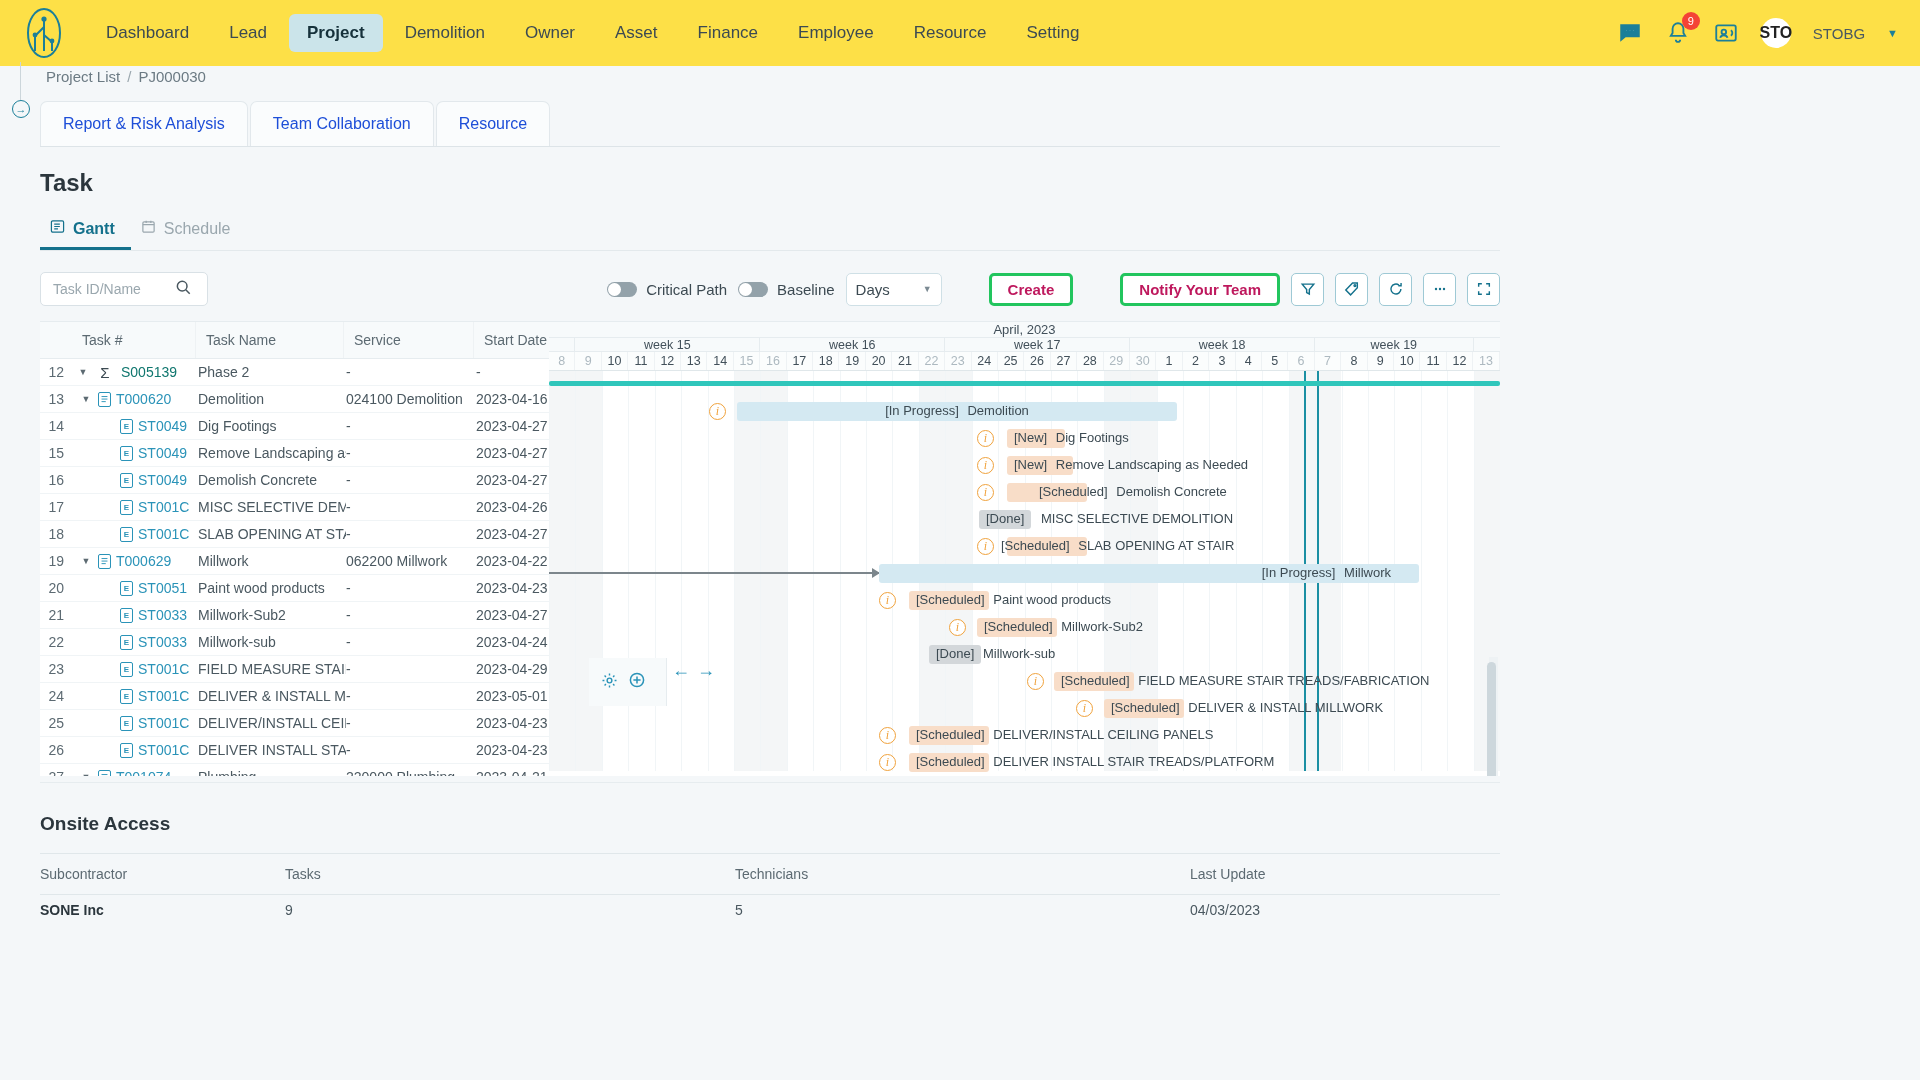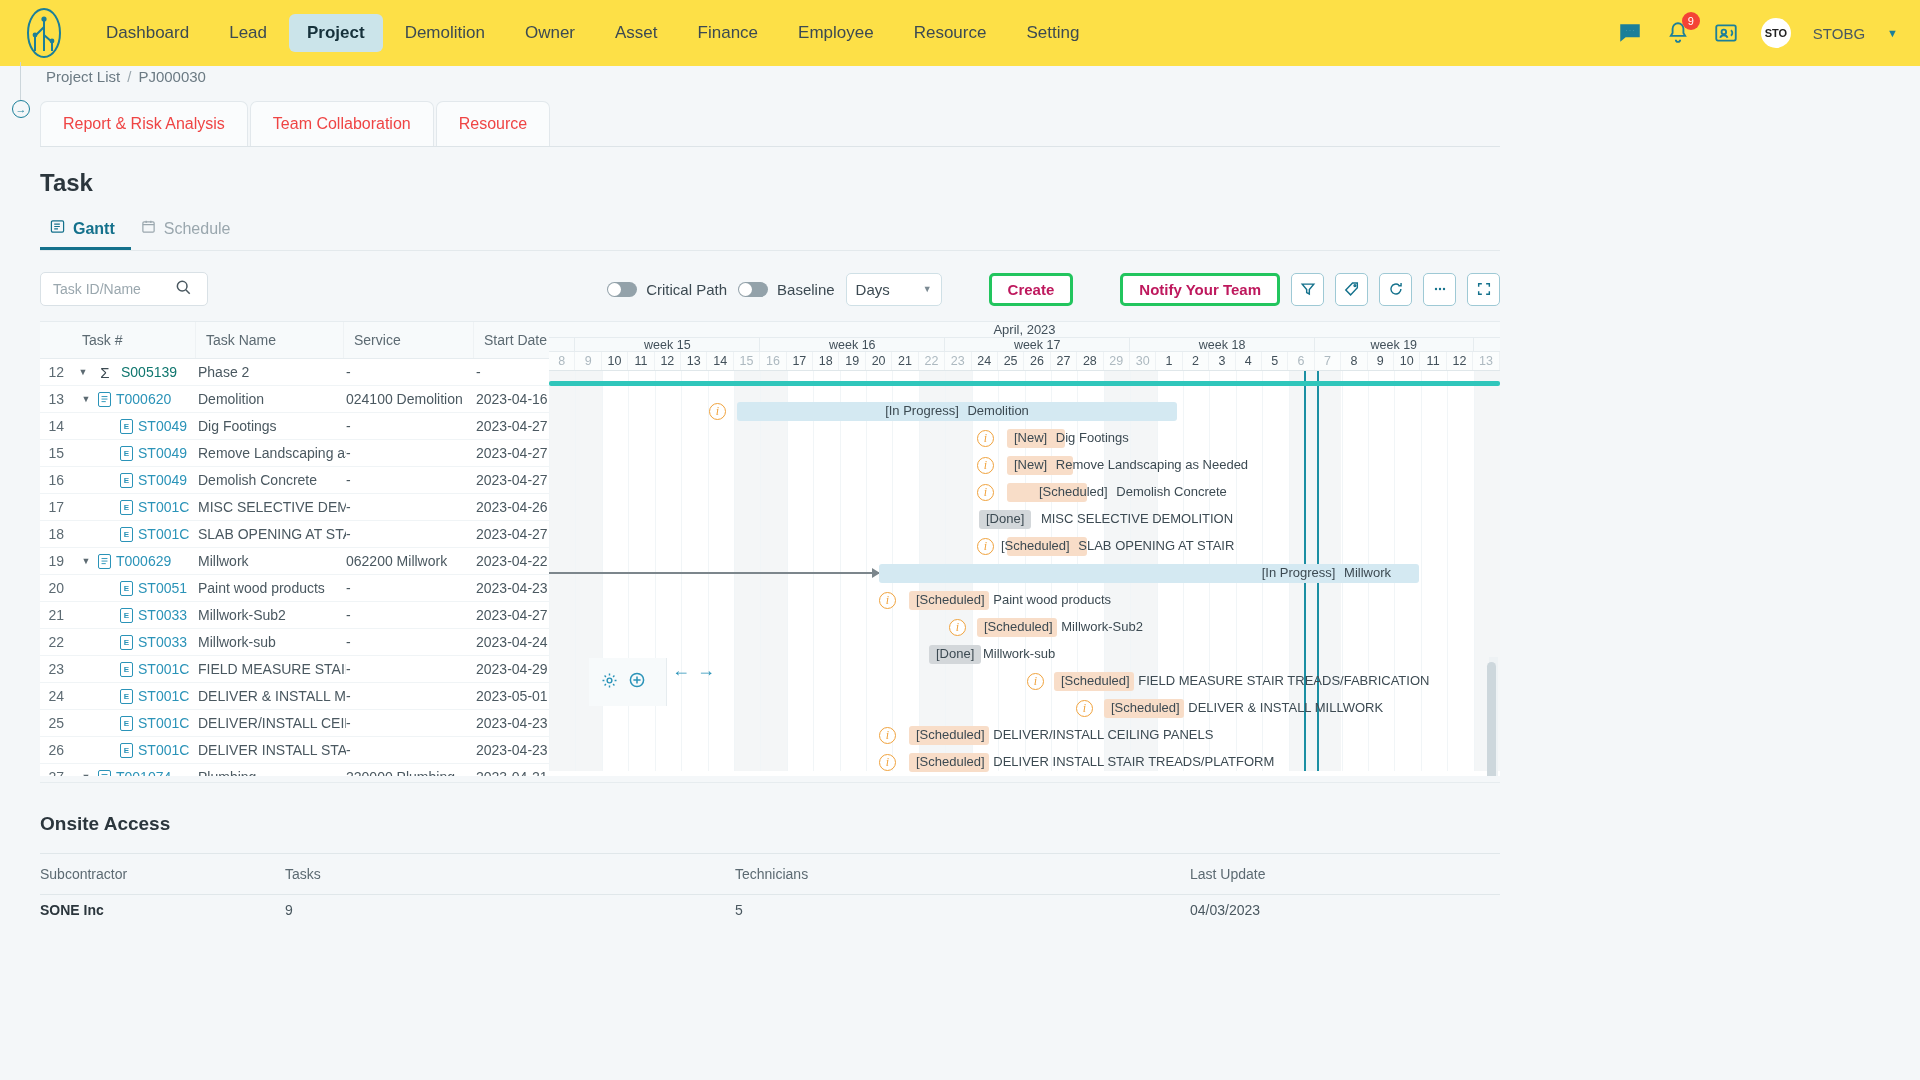--- a/index.html
+++ b/index.html
@@ -27,21 +27,21 @@
   #topright { margin-left: auto; display: flex; align-items: center; gap: 22px; }
   .tr-icon { width: 26px; height: 26px; position: relative; cursor: pointer; }
   .badge {
     position: absolute; top: -8px; right: -9px; background: #f44336; color: #fff;
     font-size: 11px; border-radius: 50%; width: 18px; height: 18px;
     display: flex; align-items: center; justify-content: center;
   }
   #avatar {
     width: 30px; height: 30px; border-radius: 50%; background: #fff;
     display: flex; align-items: center; justify-content: center;
-    font-size: 11px; font-weight: bold; color: #222;
+    font-size: 16px; font-weight: bold; color: #222;
   }
   #username { font-size: 15px; color: #4a5860; }
   
   #breadcrumb {
     padding: 2px 0 0 46px; font-size: 15px; color: #6b7a83;
     display: flex; gap: 7px; align-items: center;
   }
   #breadcrumb .crumb { cursor: pointer; }
   #breadcrumb .sep { color: #9aa7ae; }
   
@@ -55,21 +55,21 @@
     position: absolute; left: 20px; top: 62px; width: 1px; height: 38px; background: #ccd6db;
   }
   
   #sectiontabs {
     margin: 16px 0 0 40px; display: flex; align-items: flex-end;
     border-bottom: 1px solid #dde4e8; width: 1460px;
   }
   .stab {
     font-size: 16px; padding: 13px 22px; background: #fafcfd;
     border: 1px solid #e2e8ec; border-bottom: none;
-    border-radius: 7px 7px 0 0; color: #ef4444; cursor: pointer;
+    border-radius: 7px 7px 0 0; color: #1d4ed8; cursor: pointer;
     margin-right: 2px; white-space: nowrap;
   }
   .stab.active { background: #cfe6ec; color: #14718c; font-weight: bold; border-color: #cfe6ec; }
   
   #task-title { margin: 22px 0 0 40px; font-size: 24px; font-weight: bold; color: #2b363d; }
   #subtabs { margin: 14px 0 0 40px; display: flex; border-bottom: 1px solid #e3e9ec; width: 1460px; }
   .subtab {
     font-size: 16px; padding: 8px 16px 12px 10px; display: flex; gap: 8px;
     align-items: center; color: #9aa7ae; cursor: pointer;
   }

